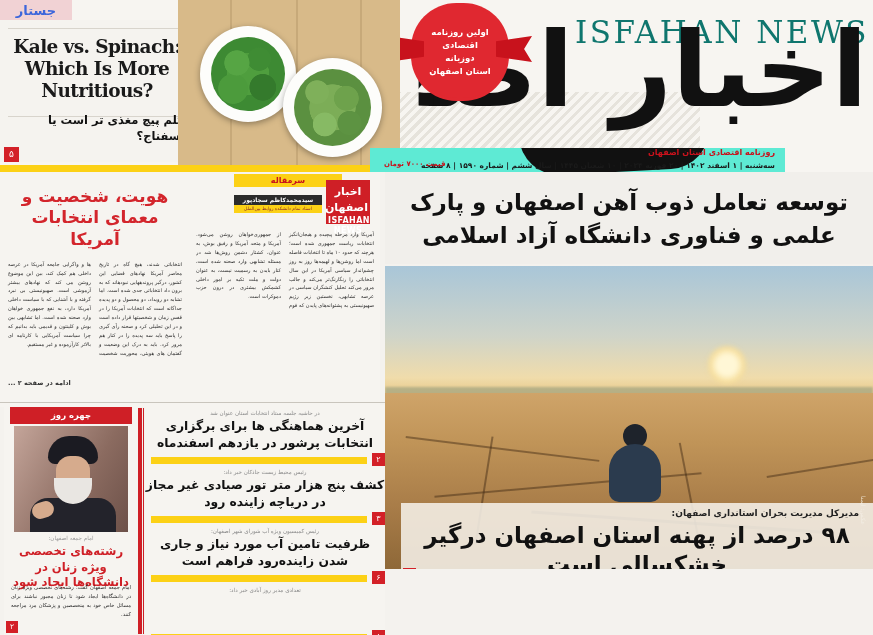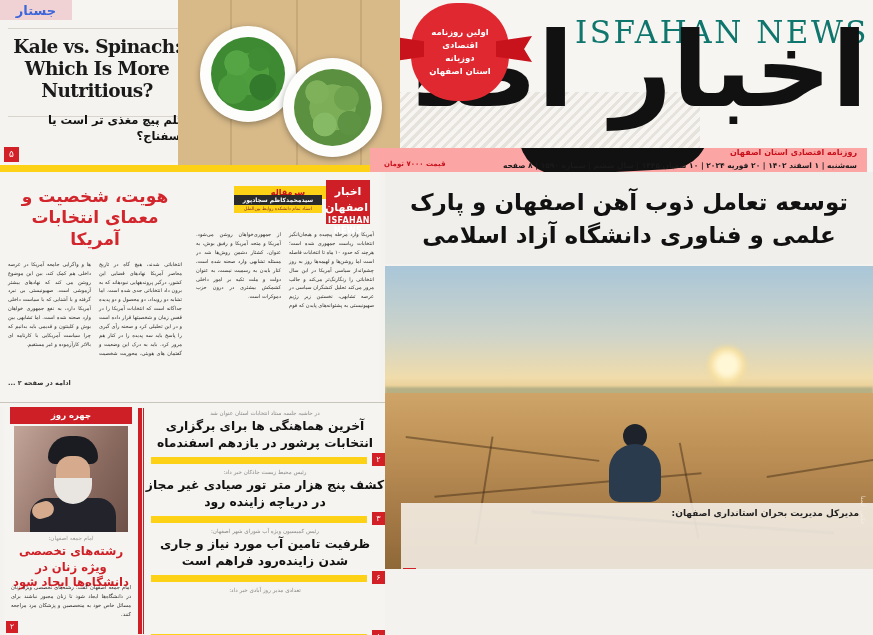--- a/index.html
+++ b/index.html
@@ -95,36 +95,36 @@
     display:flex; align-items:center; justify-content:center; z-index:4;
   }
   .rosette::before, .rosette::after{
     content:""; position:absolute; width:36px; height:26px; background:#c8121c; z-index:-1;
   }
   .rosette::before{ left:-26px; top:30px; clip-path:polygon(0 0,100% 20%,100% 80%,0 100%,22% 50%); }
   .rosette::after { right:-26px; top:30px; clip-path:polygon(100% 0,0 20%,0 80%,100% 100%,78% 50%); }
   .rosette-txt { color:#fff; font-size:8.5px; font-weight:bold; line-height:1.55; text-align:center; }
 
   
-  .datebar { position:absolute; left:370px; top:148px; width:497px; height:24px; background:#fca5a5; overflow:hidden; }
+  .datebar { position:absolute; left:370px; top:148px; width:415px; height:24px; background:#5eead4; overflow:hidden; }
   .datebar .sub { position:absolute; right:10px; top:0px; font-size:8px; font-weight:bold; color:#c8121c; }
   .datebar .dates { position:absolute; right:10px; bottom:2px; font-size:7.5px; font-weight:bold; color:#1a1a1a; white-space:nowrap; }
   .datebar .price { position:absolute; left:14px; bottom:4px; font-size:7px; font-weight:bold; color:#c8121c; }
   .swoosh { position:absolute; left:150px; top:-16px; width:190px; height:40px; background:#111;
             border-radius:0 0 140px 140px; transform:rotate(-3deg); }
 
   
   .leftcol { position:absolute; left:0; top:172px; width:190px; height:235px; background:#f6f4f0; padding:8px 8px 0; }
   .ed-head { color:#d3252c; font-size:17px; font-weight:bold; line-height:1.25; text-align:center; margin-top:6px; }
   .ed-body { margin-top:10px; column-count:2; column-gap:8px; font-size:5.1px; line-height:1.75; text-align:justify; color:#2b2b2b; }
   .ed-more { position:absolute; left:8px; bottom:20px; font-size:6.5px; color:#333; font-weight:bold; }
 
   
   .centercol { position:absolute; left:190px; top:172px; width:190px; height:235px; background:#f6f4f0; padding:6px; }
-  .ed-label { position:absolute; left:44px; top:14px; width:108px; height:13px; background:#fcd116;
+  .ed-label { position:absolute; left:44px; top:2px; width:108px; height:13px; background:#fcd116;
               color:#c8121c; font-size:8px; font-weight:bold; text-align:center; line-height:13px; letter-spacing:2px; }
   .ed-author { position:absolute; left:44px; top:23px; width:88px; height:10px; background:#2b2b2b;
                color:#fff; font-size:6px; font-weight:bold; text-align:center; line-height:10px; }
   .ed-author2 { position:absolute; left:44px; top:33px; width:88px; height:8px; background:#fcd116;
                color:#8a2b2b; font-size:4.6px; text-align:center; line-height:8px; }
   .mini-logo { position:absolute; left:136px; top:8px; width:44px; height:44px; background:#cf1f26;
                border:2px solid #cf1f26; color:#fff; text-align:center; }
   .mini-logo .fa { font-size:11px; font-weight:bold; line-height:16px; margin-top:2px; }
   .mini-logo .en1,.mini-logo .en2 { font-size:8px; font-weight:bold; line-height:10px; letter-spacing:.4px; direction:ltr; }
   .center-body { position:absolute; left:6px; right:6px; top:58px; column-count:2; column-gap:8px;
@@ -291,20 +291,21 @@
     <div class="crack" style="left:62%; top:58%; width:2px; height:32%; transform:rotate(-11deg);"></div>
     <div class="crack" style="left:78%; top:66%; width:26%; height:2px; transform:rotate(-9deg);"></div>
     <div class="kid">
       <div class="head"></div>
         <div class="body"></div>
     </div>
     <div class="photo-credit">عکس: ایمنا</div>
 
     <div class="hero-cap">
       <div class="kicker">مدیرکل مدیریت بحران استانداری اصفهان:</div>
+      <h2>۹۸ درصد از پهنه استان اصفهان درگیر خشکسالی است</h2>
       <div class="hero-badge">۷</div>
     </div>
   </div>
 
   <div class="hr-grey1"></div>
   <div class="vdiv"></div>
   <div class="vdiv2"></div>
 
   <div class="newslist">
 

